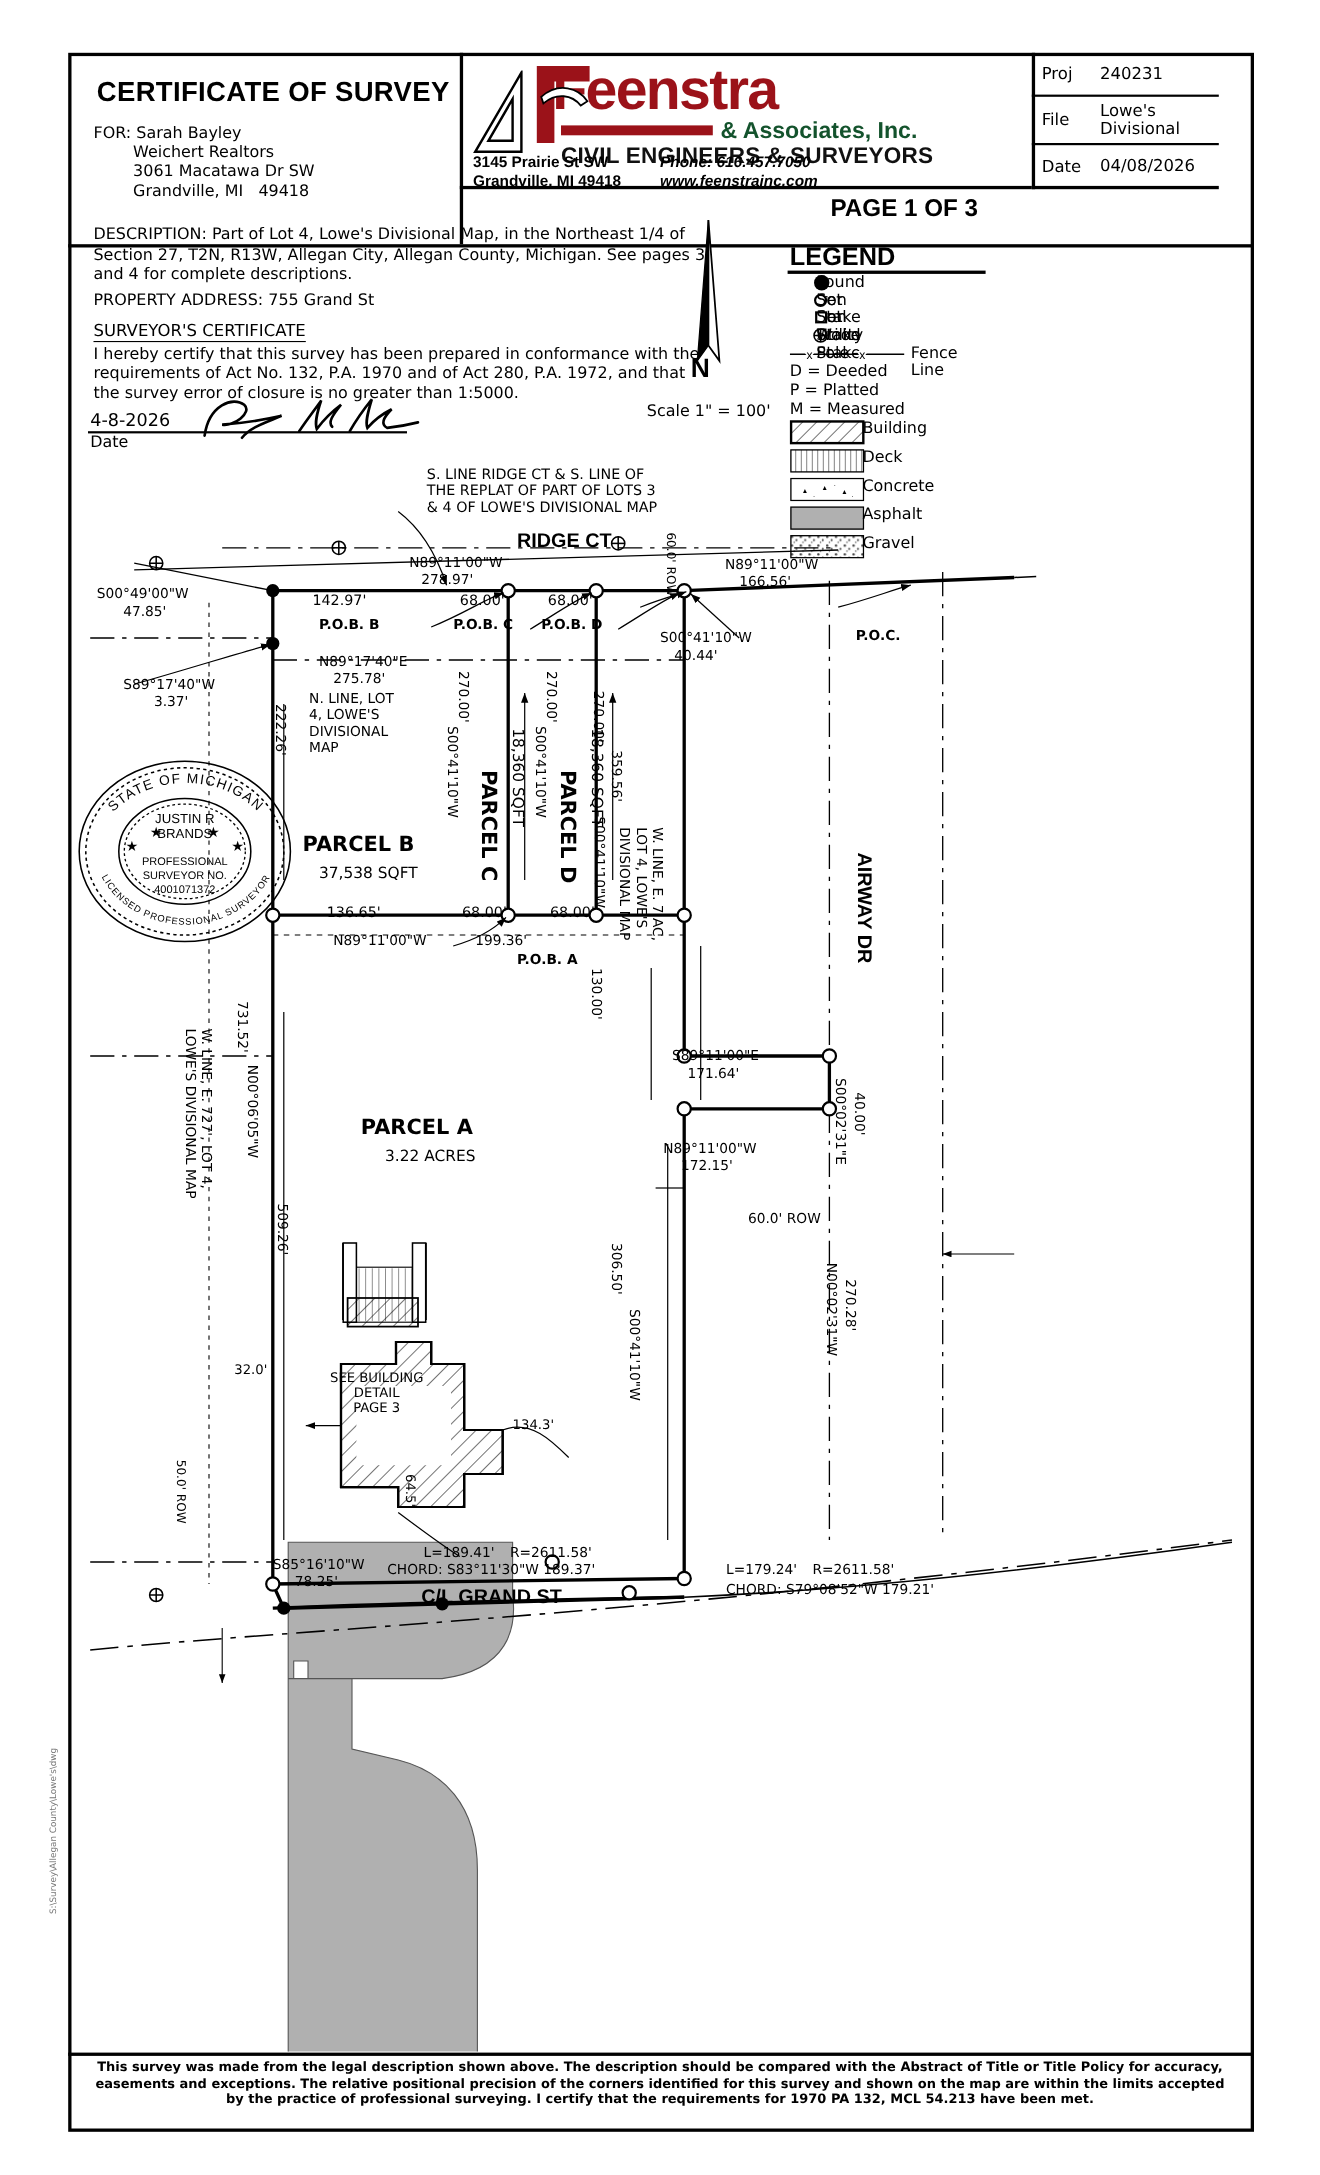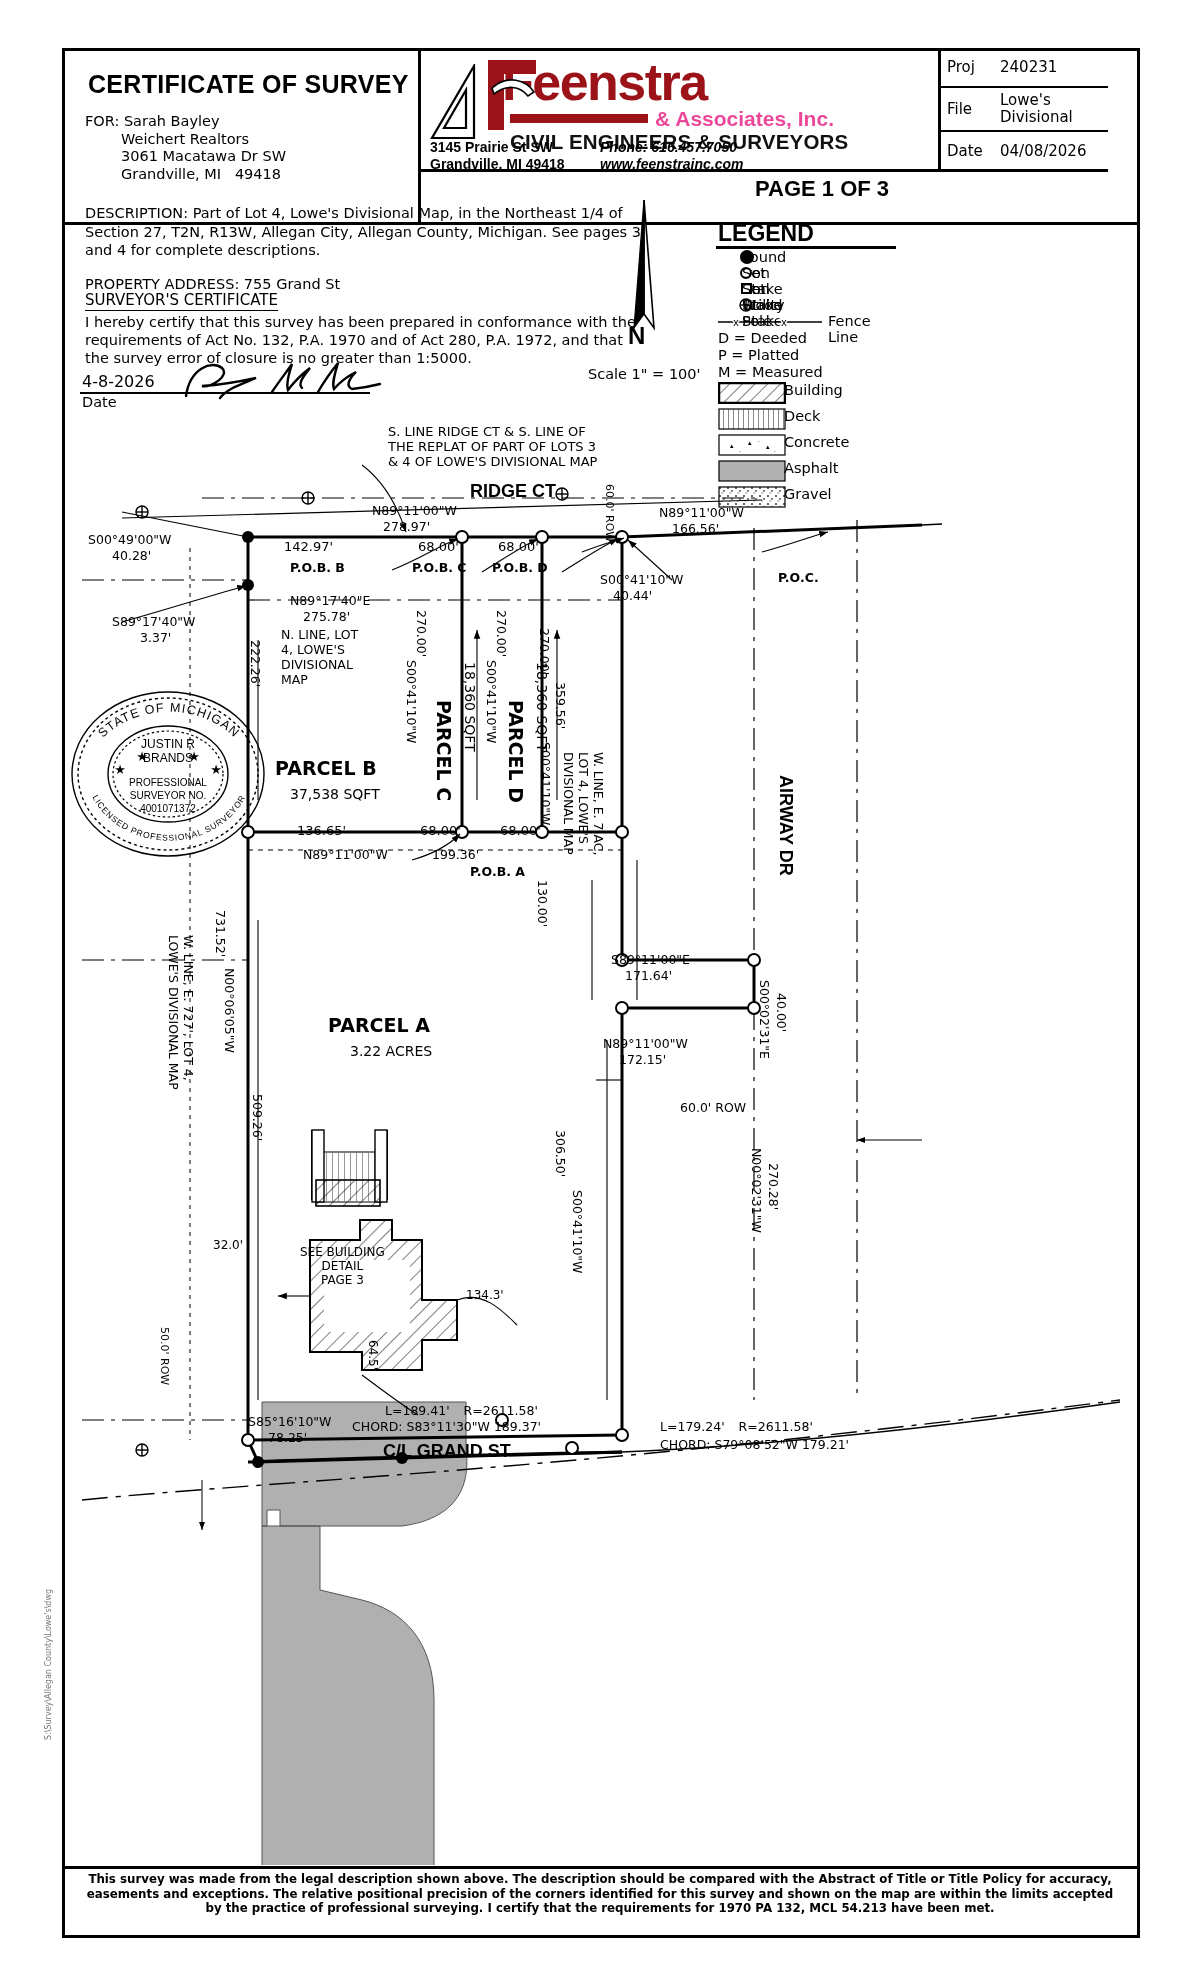--- a/index.html
+++ b/index.html
@@ -16,21 +16,21 @@
   .title-cos{position:absolute;left:88px;top:70px;font-size:25px;font-weight:bold;letter-spacing:.3px;
              font-family:"Liberation Sans",sans-serif;}
   .for-blk{position:absolute;left:85px;top:113px;font-size:14.5px;line-height:17.5px;white-space:pre;}
 
   
   .logo-wrap{position:absolute;left:430px;top:52px;width:500px;height:88px;}
   .logo-tri{position:absolute;left:0px;top:12px;}
   .logo-feen{position:absolute;left:72px;top:4px;font-family:"Liberation Sans",sans-serif;font-weight:bold;
              font-size:52px;color:#9B1219;letter-spacing:-1.5px;line-height:52px;}
   .logo-assoc{position:absolute;left:225px;top:55px;font-family:"Liberation Sans",sans-serif;font-weight:bold;
-              font-size:21px;color:#ec4899;}
+              font-size:21px;color:#14532d;}
   .logo-bar{position:absolute;left:80px;top:62px;width:138px;height:9px;background:#9B1219;}
   .logo-ces{position:absolute;left:80px;top:78px;font-family:"Liberation Sans",sans-serif;font-weight:bold;
             font-size:20.5px;color:#111;letter-spacing:.2px;}
   .addr-l{position:absolute;left:430px;top:139px;font-size:14px;font-weight:bold;
           font-family:"Liberation Sans",sans-serif;line-height:17px;}
   .addr-r{position:absolute;left:600px;top:139px;font-size:14px;font-style:italic;font-weight:bold;
           font-family:"Liberation Sans",sans-serif;line-height:17px;}
 
   
   .ptab{position:absolute;left:938px;top:48px;width:202px;height:124px;}
@@ -38,21 +38,21 @@
   .ptab .r0{top:0;height:40px;}
   .ptab .r1{top:40px;height:44px;}
   .ptab .r2{top:84px;height:40px;border-bottom:3px solid #000;}
   .ptab .k{position:absolute;left:9px;top:50%;transform:translateY(-50%);font-size:15px;}
   .ptab .v{position:absolute;left:62px;top:50%;transform:translateY(-50%);font-size:15px;line-height:17px;white-space:pre;}
 
   .page-of{position:absolute;left:755px;top:176px;font-size:22px;font-weight:bold;font-family:"Liberation Sans",sans-serif;}
 
   
   .desc{position:absolute;left:85px;top:204px;width:560px;font-size:14.5px;line-height:18.5px;}
-  .paddr{position:absolute;left:85px;top:265px;font-size:14.5px;margin-top:11px;}
+  .paddr{position:absolute;left:85px;top:265px;font-size:14.5px;}
   .sc-h{position:absolute;left:85px;top:291px;font-size:15px;border-bottom:1.5px solid #000;padding-bottom:1px;}
   .sc-b{position:absolute;left:85px;top:313px;width:565px;font-size:14.5px;line-height:18px;}
   .sigdate{position:absolute;left:82px;top:372px;font-size:16px;}
   .sigline{position:absolute;left:80px;top:392px;width:290px;height:2px;background:#000;}
   .sigword{position:absolute;left:82px;top:394px;font-size:14.5px;}
   .signame{position:absolute;left:230px;top:394px;font-size:14.5px;line-height:17.5px;white-space:pre;}
   .sigsvg{position:absolute;left:176px;top:358px;}
 
   
   .seal{position:absolute;left:60px;top:678px;width:215px;height:186px;}
@@ -412,21 +412,21 @@
   <div class="street" style="left:470px;top:481px;">RIDGE CT</div>
   <div class="street" style="left:775px;top:775px;writing-mode:vertical-rl;">AIRWAY DR</div>
   <div class="street" style="left:383px;top:1441px;">C/L GRAND ST</div>
 
   <div class="mtxt" style="left:372px;top:503px;">N89°11'00"W</div>
   <div class="mtxt" style="left:383px;top:519px;">278.97'</div>
   <div class="mtxt" style="left:659px;top:505px;">N89°11'00"W</div>
   <div class="mtxt" style="left:672px;top:521px;">166.56'</div>
 
   <div class="mtxt" style="left:88px;top:532px;">S00°49'00"W</div>
-  <div class="mtxt" style="left:112px;top:548px;">40.28'</div>
+  <div class="mtxt" style="left:112px;top:548px;">47.85'</div>
   <div class="mtxt" style="left:112px;top:614px;">S89°17'40"W</div>
   <div class="mtxt" style="left:140px;top:630px;">3.37'</div>
 
   <div class="mtxt" style="left:600px;top:572px;">S00°41'10"W</div>
   <div class="mtxt" style="left:613px;top:588px;">40.44'</div>
 
   <div class="mtxt" style="left:290px;top:593px;">N89°17'40"E</div>
   <div class="mtxt" style="left:303px;top:609px;">275.78'</div>
 
   <div class="mtxt" style="left:281px;top:627px;line-height:15px;">

